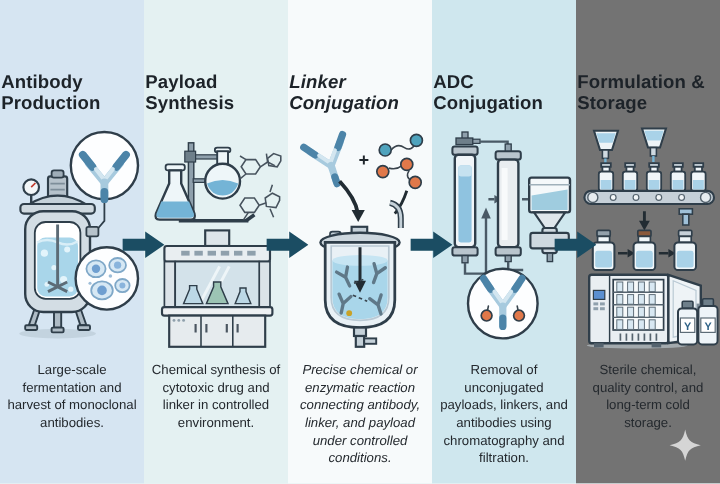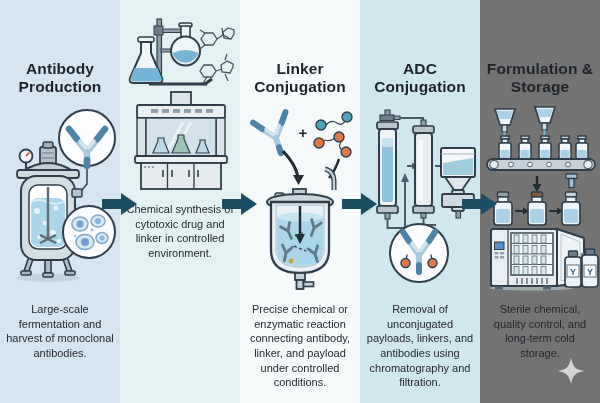--- a/index.html
+++ b/index.html
@@ -5,27 +5,27 @@
   html,body{margin:0;padding:0;}
   body{
     width:600px;height:403px;overflow:hidden;position:relative;
     font-family:"Liberation Sans","DejaVu Sans",sans-serif;
     background:#e8f2f4;
   }
   .diagram{display:flex;width:600px;height:403px;position:relative;}
   .col{width:120px;height:403px;display:flex;flex-direction:column;align-items:center;box-sizing:border-box;}
   .col1{background:#d6e5f2;}
   .col2{background:#e4f1f2;}
-  .col3{background:#f7fafb;}
+  .col3{background:#f7fafb;font-style:italic;}
   .col4{background:#cfe7ee;}
   .col5{background:#737373;}
   .stage-title{
     margin:60px 0 0 0;height:40px;width:118px;
     font-size:15.5px;line-height:1.17;font-weight:bold;color:#1d2329;
-    text-align:center;letter-spacing:.1px;
+    letter-spacing:.1px;
   }
   .illus{width:118px;height:190px;margin-top:4px;display:flex;align-items:center;justify-content:center;}
   .stage-desc{
     margin:8px 0 0 0;padding:0 16px;width:112px;
     font-size:11px;line-height:1.33;color:#24292e;text-align:center;
   }
   .flow-arrow{position:absolute;top:191px;width:35px;height:26px;}
   .arrow1{left:102px;} .arrow2{left:222px;} .arrow3{left:342px;} .arrow4{left:462px;}
   .sparkle{position:absolute;left:556px;top:356px;width:30px;height:30px;opacity:.7;}
   svg{display:block;}
@@ -92,20 +92,21 @@
           <circle cx="101" cy="133" r="2.5" fill="#89b4dc"></circle>
           <circle cx="91" cy="125" r="1.5" fill="#9dbdd8"></circle>
             <circle cx="74" cy="131" r="1.3" fill="#9dbdd8"></circle>
         </g>
       </svg>
     </div>
     <p class="stage-desc">Large-scale fermentation and harvest of monoclonal antibodies.</p>
   </div>
 
   <div class="col col2">
+    <h2 class="stage-title">Payload Synthesis</h2>
     <div class="illus">
       <svg width="118" height="188" viewBox="0 0 118 188">
         <g>
           <line x1="28" y1="79" x2="86" y2="79" stroke="#2f3e4a" stroke-width="3"></line>
           <line x1="84" y1="79" x2="91" y2="74" stroke="#2f3e4a" stroke-width="3"></line>
           <rect x="36" y="14" width="4.5" height="65" fill="#8fa0ac" stroke="#2f3e4a" stroke-width="1.2"></rect>
           <rect x="40" y="24" width="27" height="3.5" fill="#8fa0ac" stroke="#2f3e4a" stroke-width="1"></rect>
           <rect x="33" y="21" width="9" height="9" fill="#6e7f8a" stroke="#2f3e4a" stroke-width="1"></rect>
           <rect x="40" y="44" width="15" height="3" fill="#8fa0ac" stroke="#2f3e4a" stroke-width="1"></rect>
         </g>

